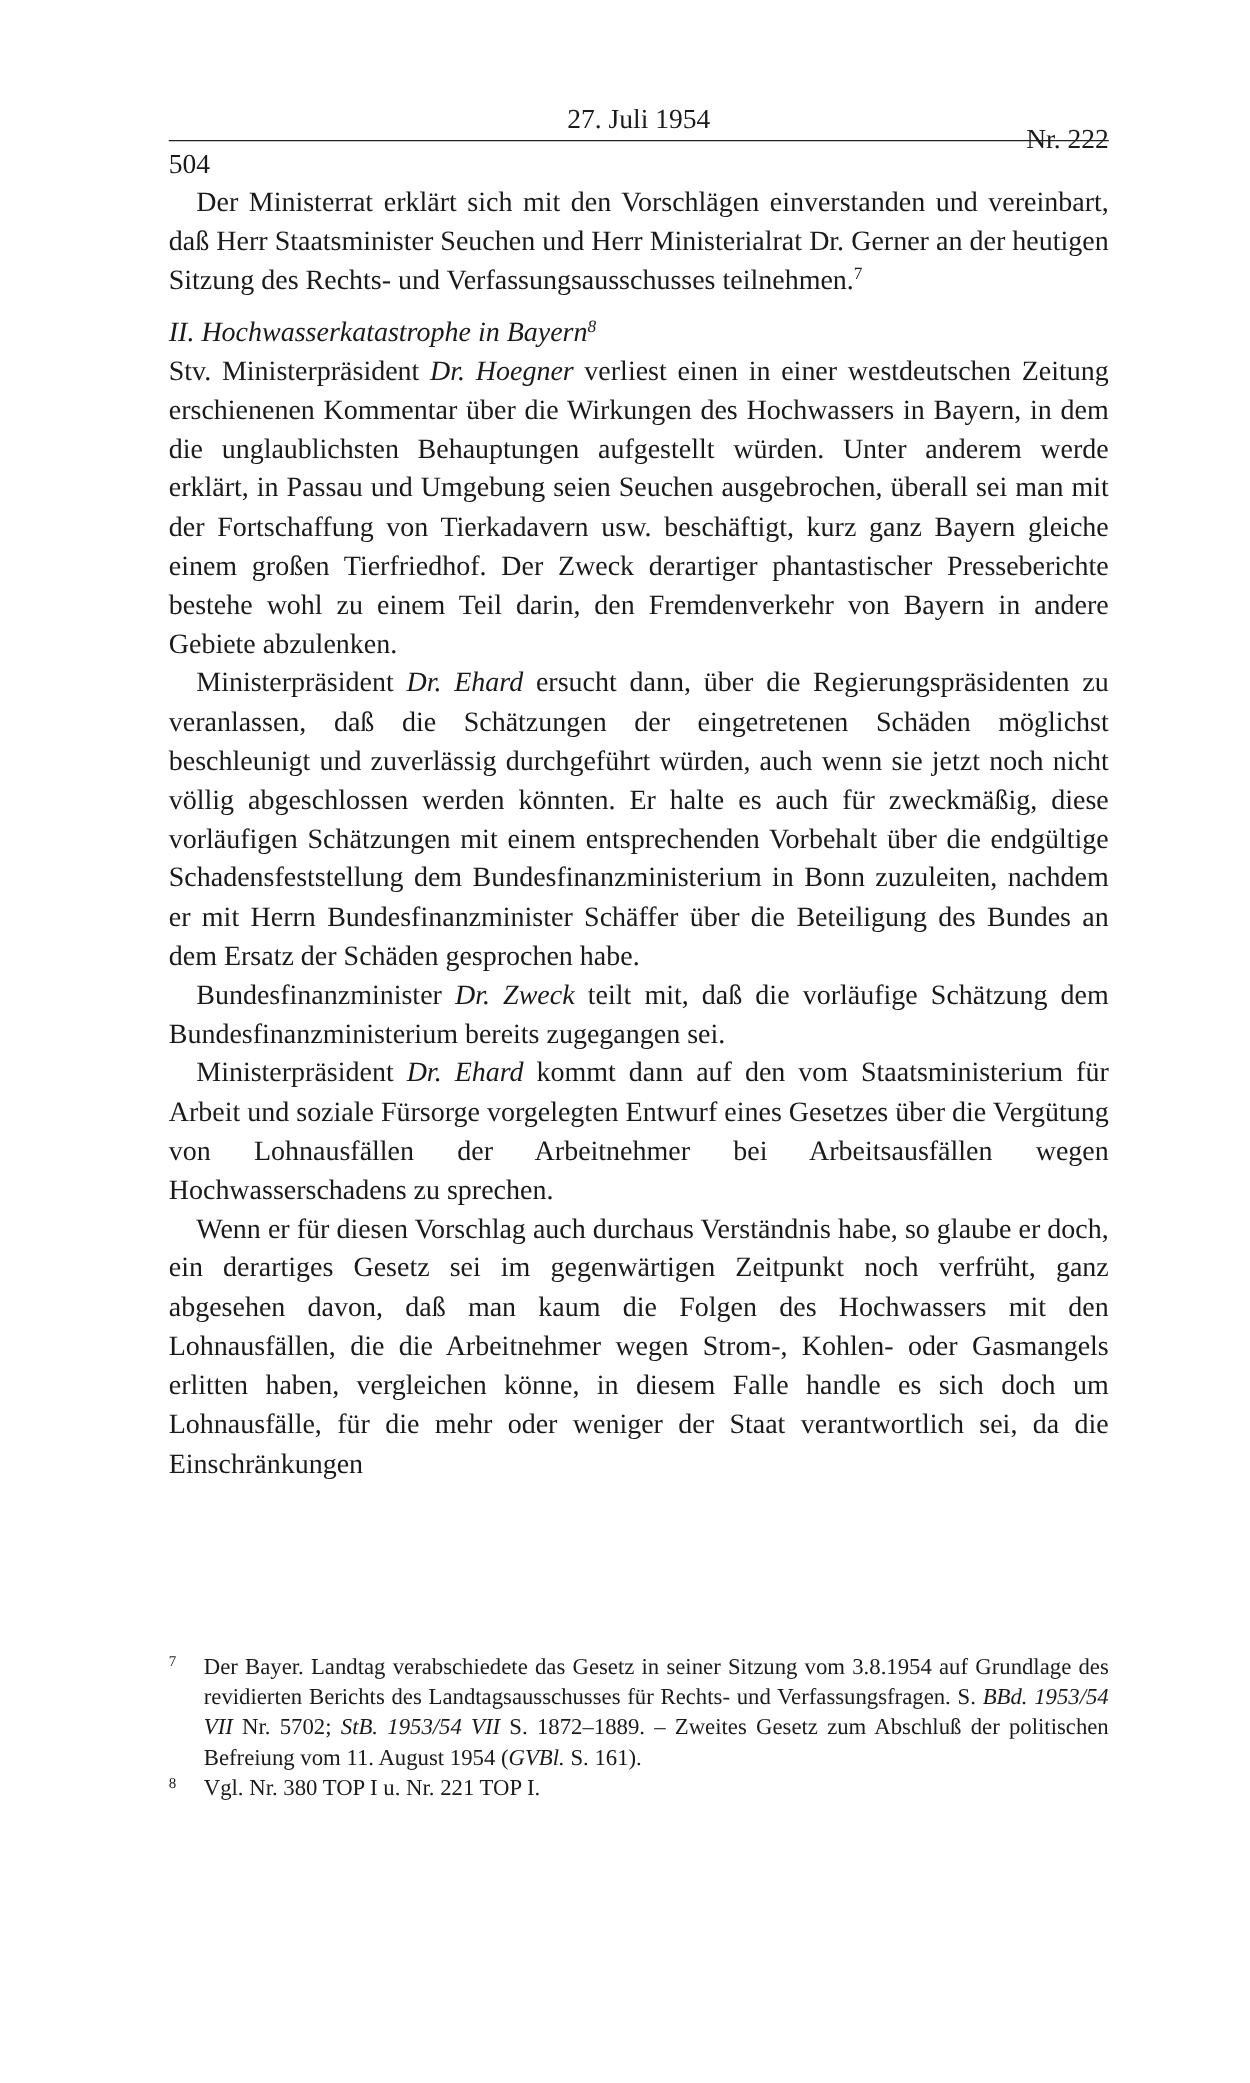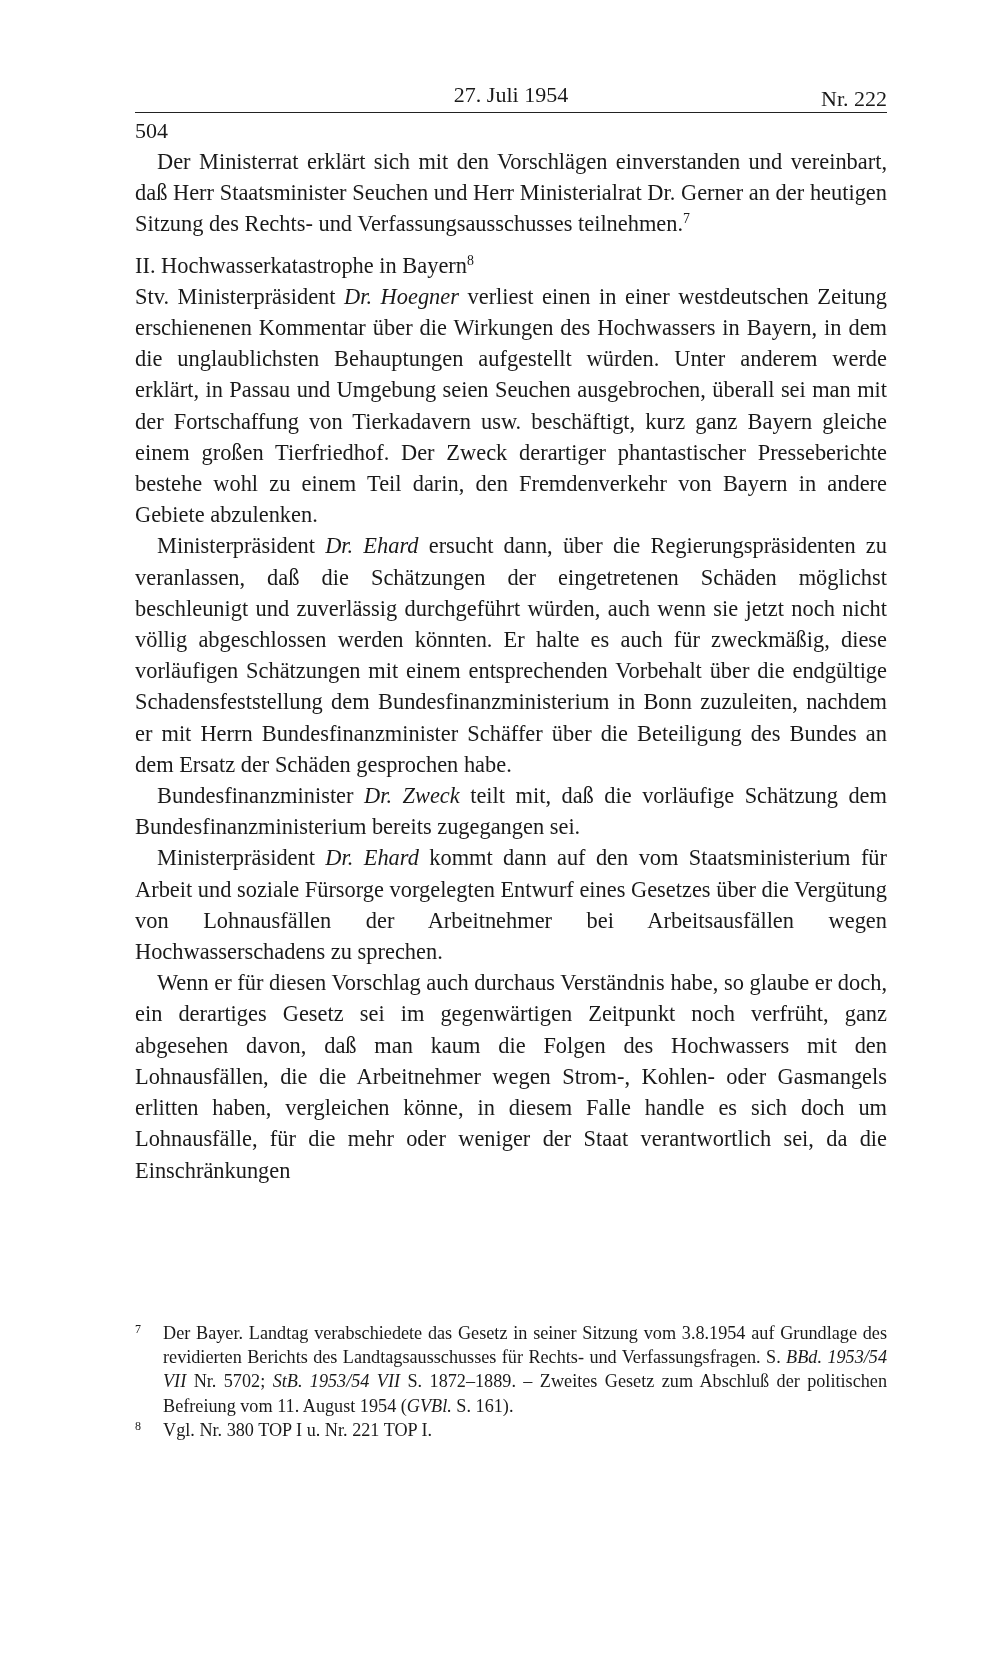--- a/index.html
+++ b/index.html
@@ -7,28 +7,28 @@
       width: 1000px; height: 1666px; position: relative; overflow: hidden;
       font-family: "Liberation Serif", "DejaVu Serif", serif; color: #1a1a1a;
     }
     .header {
       position: absolute; left: 135px; top: 82px; width: 752px; height: 30px;
       border-bottom: 1.5px solid #222;
       font-size: 22px; line-height: 26px;
     }
     .header .page-num { position: absolute; left: 0; top: 0; margin-top: 36px; }
     .header .date { position: absolute; left: 0; right: 0; top: 0; text-align: center; }
-    .header .doc-num { position: absolute; right: 0; top: 4px; text-align: right; }
+    .header .doc-num { position: absolute; right: 0; top: 16px; text-align: right; }
     .body-text {
       position: absolute; left: 135px; top: 146px; width: 752px;
       font-size: 22.4px; line-height: 31.2px; text-align: justify;
     }
     .body-text p { margin: 0; }
     .body-text p.indent { text-indent: 22px; }
-    .body-text .heading { margin-top: 10px; }
+    .body-text .heading { font-style: italic; margin-top: 10px; }
     .body-text i { font-style: italic; font-family: Liberation Serif, serif; }
     sup { font-size: 62%; line-height: 0; vertical-align: 0.55em; }
     .footnotes {
       position: absolute; left: 135px; top: 1321px; width: 752px;
       font-size: 18.2px; line-height: 24.2px; text-align: justify;
     }
     .fn { position: relative; padding-left: 28px; margin: 0; }
     .fn .fn-mark { position: absolute; left: 0; top: -4px; font-size: 12px; }
   </style>
 </head>

